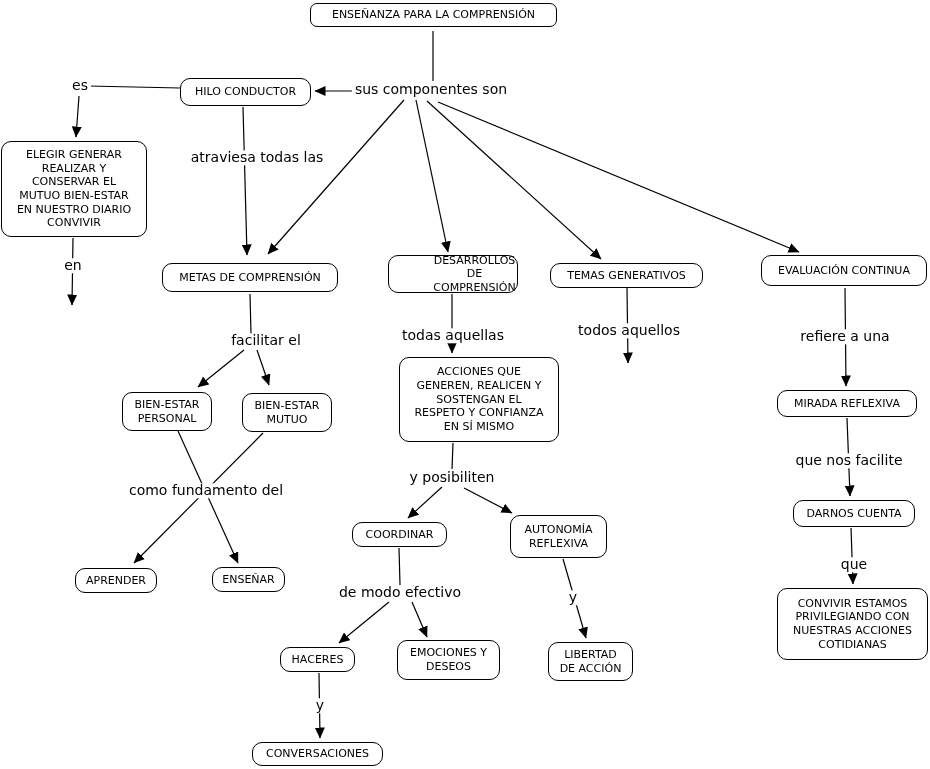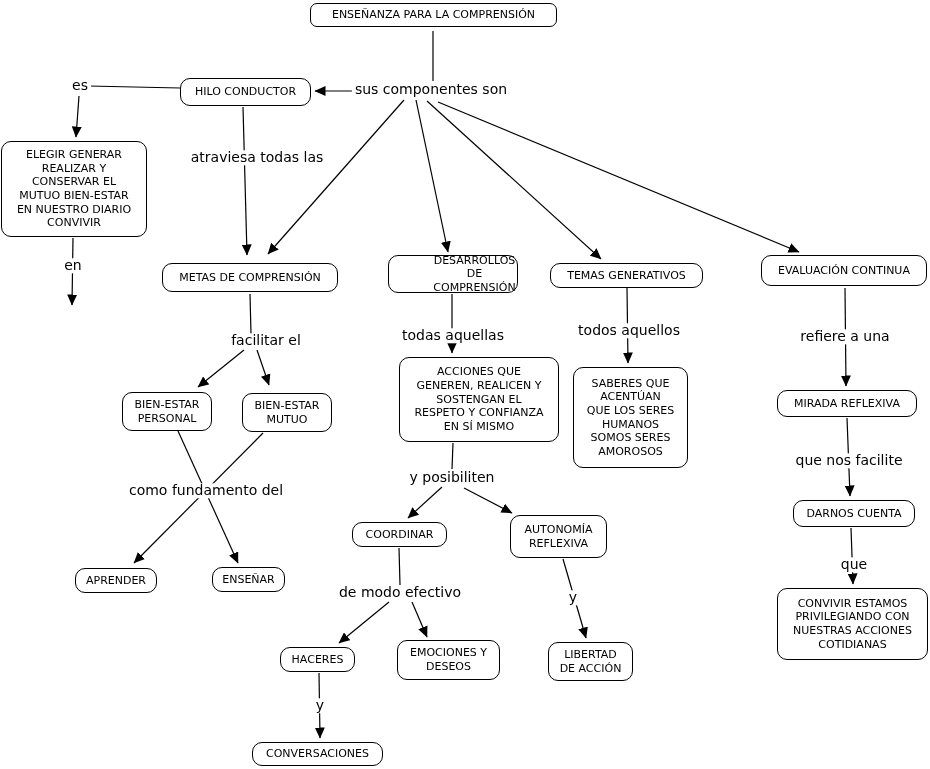--- a/index.html
+++ b/index.html
@@ -103,26 +103,20 @@
   <div class="node" style="left:352px;top:522px;width:95px;height:25px;">COORDINAR</div>
   <div class="node" style="left:510px;top:515px;width:97px;height:43px;">AUTONOMÍA
 REFLEXIVA</div>
   <div class="node" style="left:280px;top:647px;width:75px;height:25px;">HACERES</div>
   <div class="node" style="left:252px;top:742px;width:131px;height:24px;">CONVERSACIONES</div>
   <div class="node" style="left:397px;top:640px;width:103px;height:40px;">EMOCIONES Y
 DESEOS</div>
   <div class="node" style="left:548px;top:642px;width:85px;height:39px;">LIBERTAD
 DE ACCIÓN</div>
   <div class="node" style="left:550px;top:263px;width:153px;height:25px;">TEMAS GENERATIVOS</div>
-  <div class="node" style="left:573px;top:367px;width:115px;height:101px;">SABERES QUE
-ACENTÚAN
-QUE LOS SERES
-HUMANOS
-SOMOS SERES
-AMOROSOS</div>
   <div class="node" style="left:761px;top:255px;width:166px;height:31px;">EVALUACIÓN CONTINUA</div>
   <div class="node" style="left:777px;top:390px;width:140px;height:27px;">MIRADA REFLEXIVA</div>
   <div class="node" style="left:793px;top:500px;width:122px;height:27px;">DARNOS CUENTA</div>
   <div class="node" style="left:777px;top:588px;width:151px;height:72px;">CONVIVIR ESTAMOS
 PRIVILEGIANDO CON
 NUESTRAS ACCIONES
 COTIDIANAS</div>
 
   <div class="link-label" style="left:80px;top:86px;">es</div>
   <div class="link-label" style="left:431px;top:90px;">sus componentes son</div>

